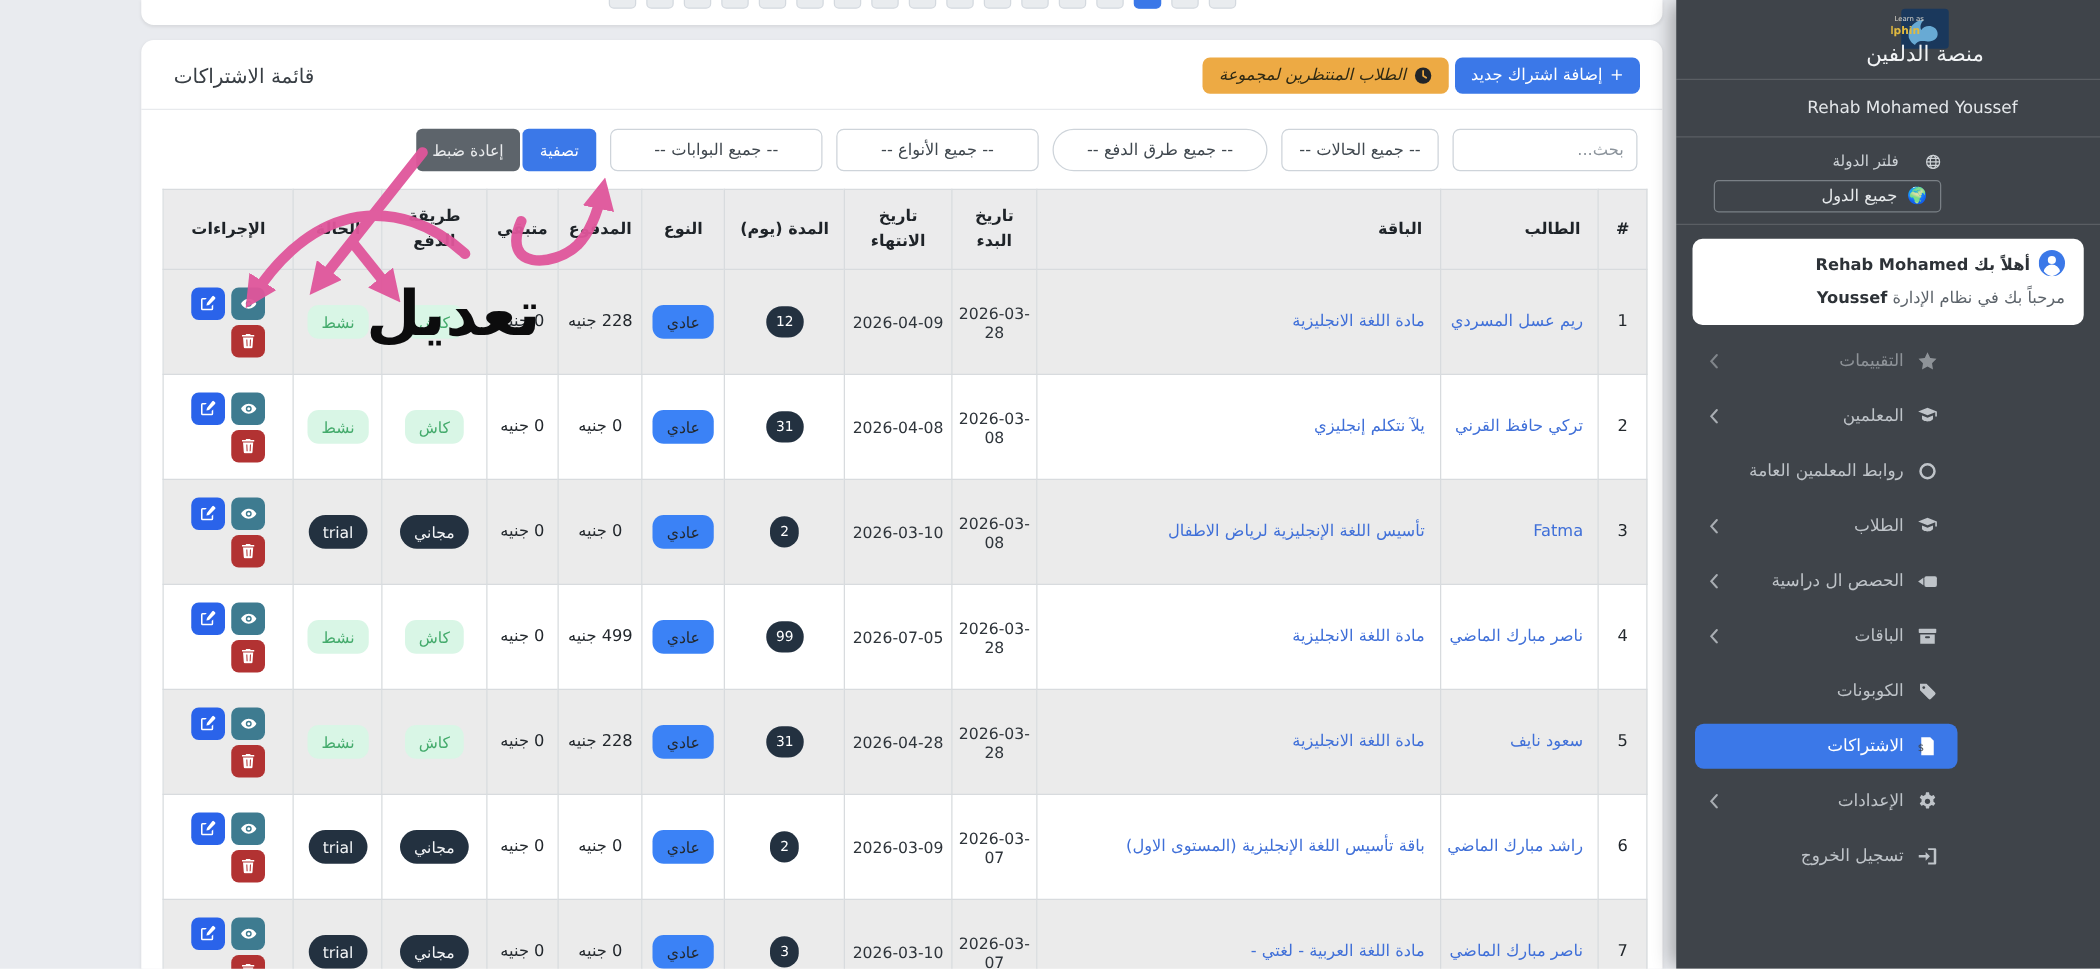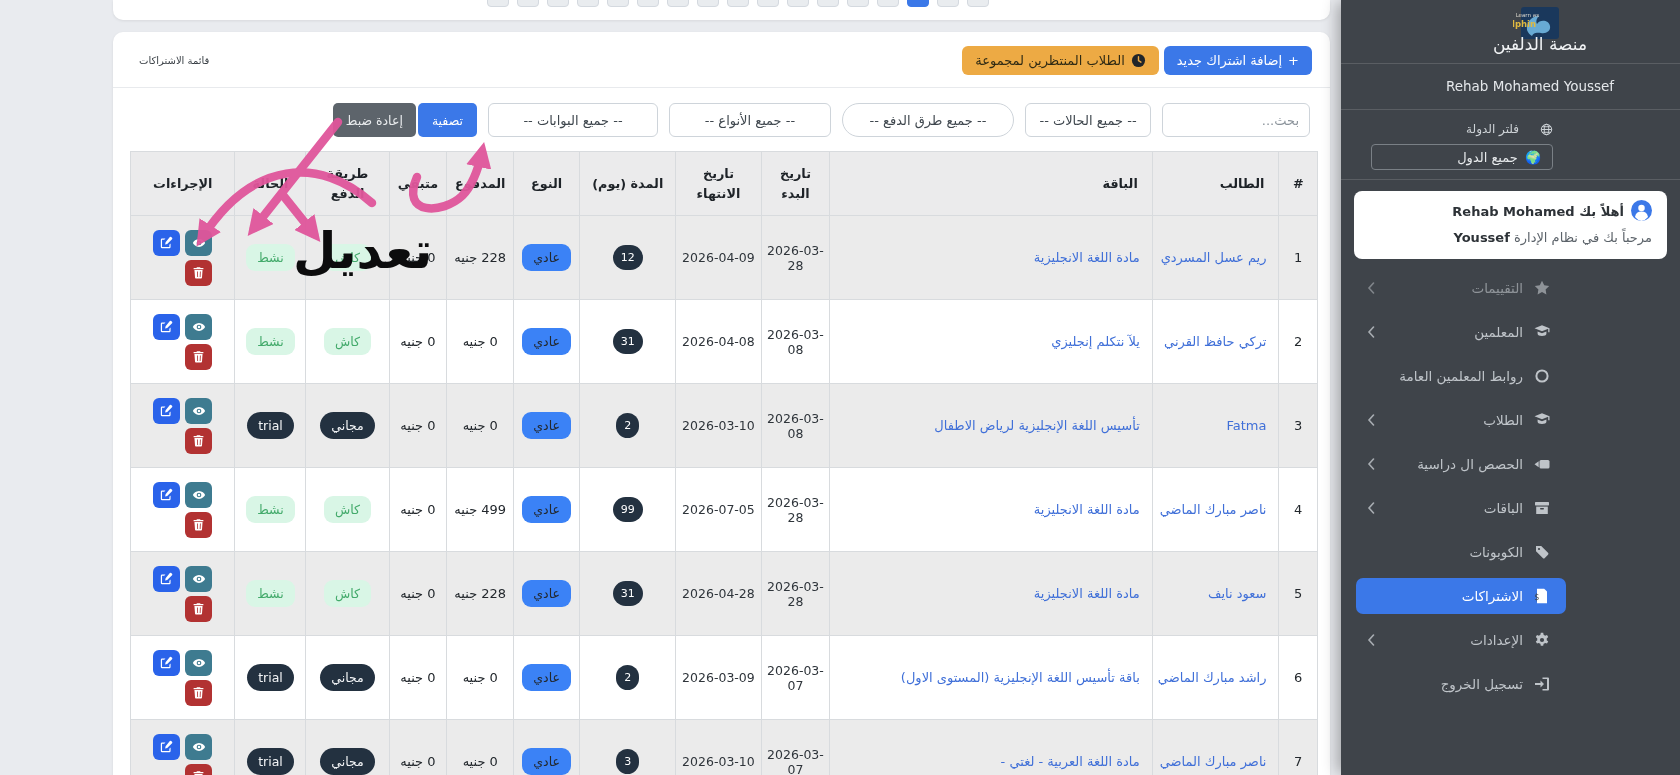--- a/index.html
+++ b/index.html
@@ -39,22 +39,22 @@
   .stub.active { background:#3b78e8; border-color:#3b78e8; }
 
   .card-main { margin:12px 11px 0 113px; background:#fff; border-radius:10px;
                box-shadow:0 1px 3px rgba(0,0,0,.08); height:980px; }
   .card-header { display:flex; align-items:center; justify-content:space-between;
                  padding:13px 18px 12px 26px; border-bottom:1px solid #e8eaed; height:56px; }
   .btn-group { display:flex; gap:5px; }
   .btn { border:none; border-radius:6px; font-size:13px; padding:7px 13px; cursor:pointer;
          font-family:inherit; display:flex; align-items:center; gap:6px; }
   .btn-add { background:#3b78e8; color:#fff; }
-  .btn-waiting { background:#edaa44; color:#2f2a14; }
-  .page-title { font-size:10px; color:#383e44; }
+  .btn-waiting { background:#edaa44; color:#2f2a14;font-style:italic; }
+  .page-title { font-size:16px; color:#383e44; }
 
   .filter-row { display:flex; align-items:center; gap:11px; padding:15px 20px 0; }
   .selects { display:flex; gap:11px; }
   .search-input { width:148px; height:34px; border:1px solid #ced4da; border-radius:6px; padding:0 10px;
                   font-size:13px; font-family:inherit; color:#495057; }
   .search-input::placeholder { color:#8b939b; }
   .select-box { height:34px; border:1px solid #ced4da; border-radius:6px; background:#fff; display:flex;
                 align-items:center; justify-content:center; font-size:13px; color:#3f474e; cursor:pointer; }
   .pair { display:flex; gap:2px; }
   .btn-filter { background:#3b78e8; color:#fff; height:34px; padding:0 14px; border:none; border-radius:5px;

